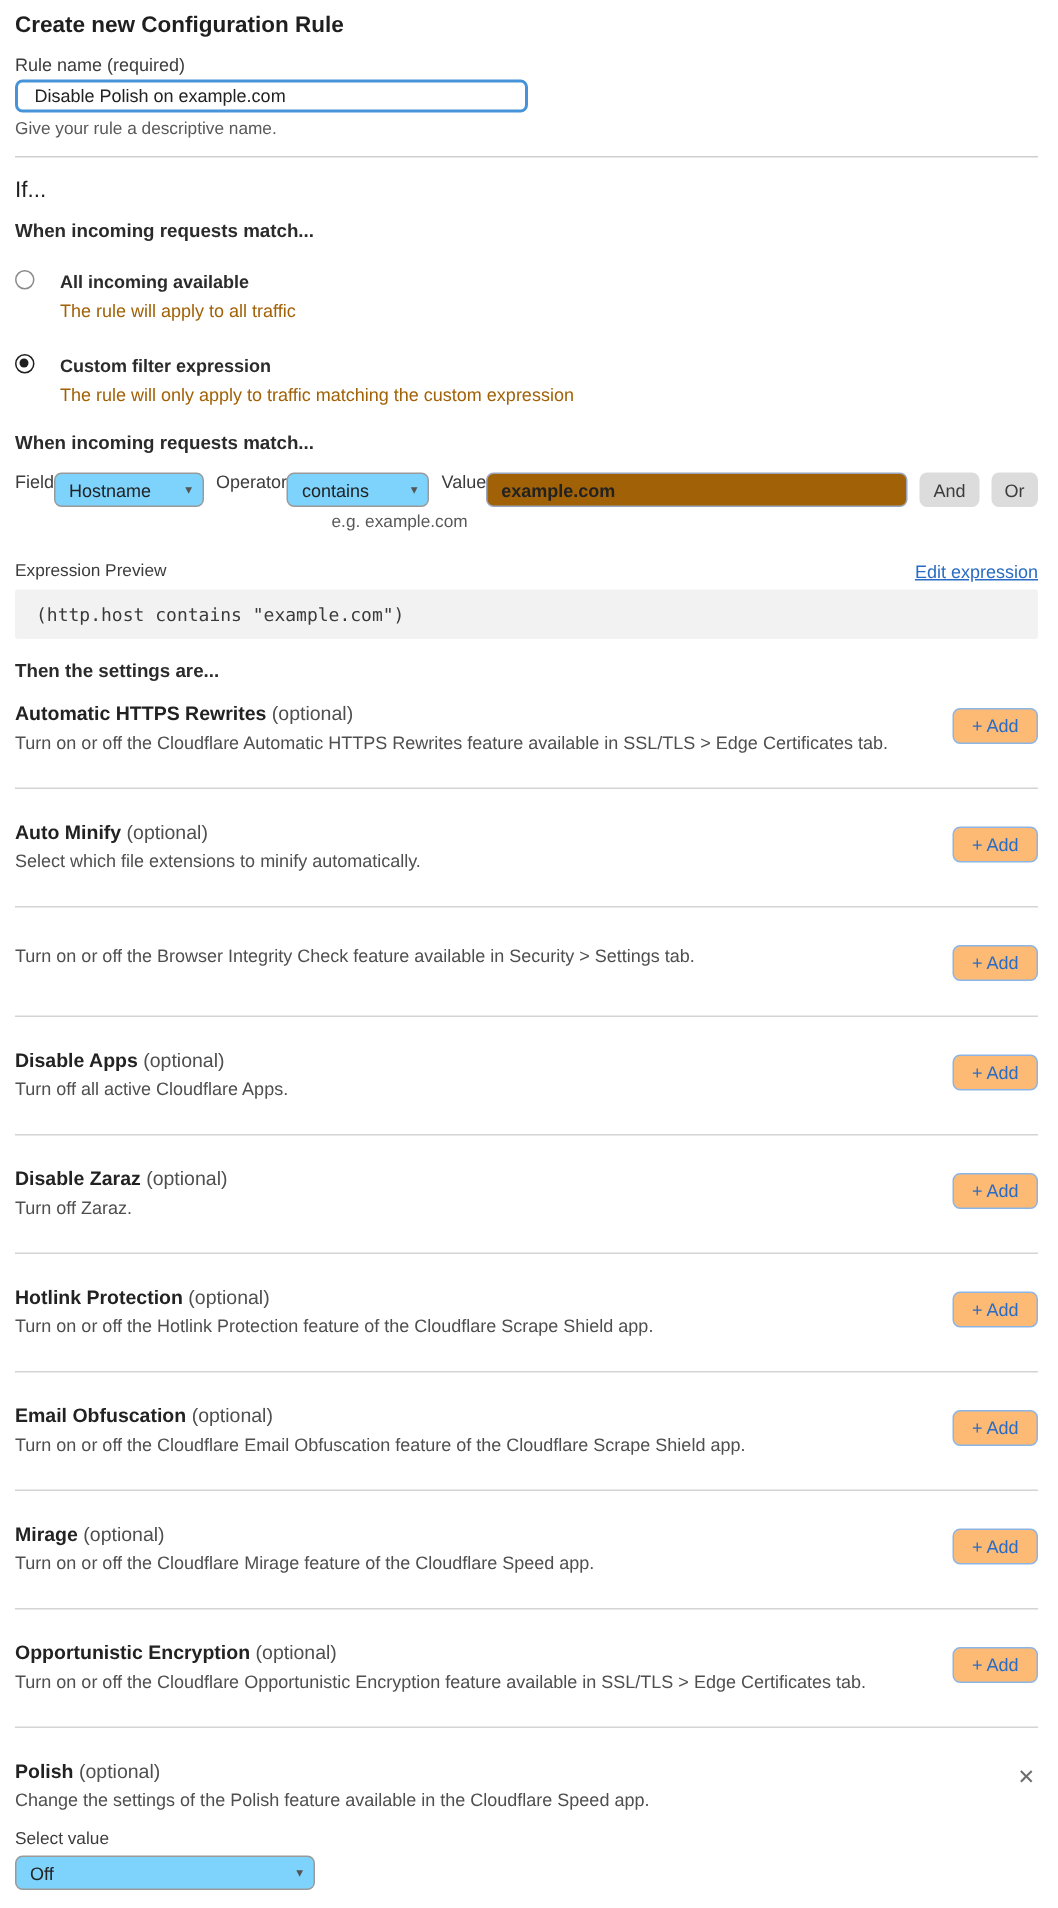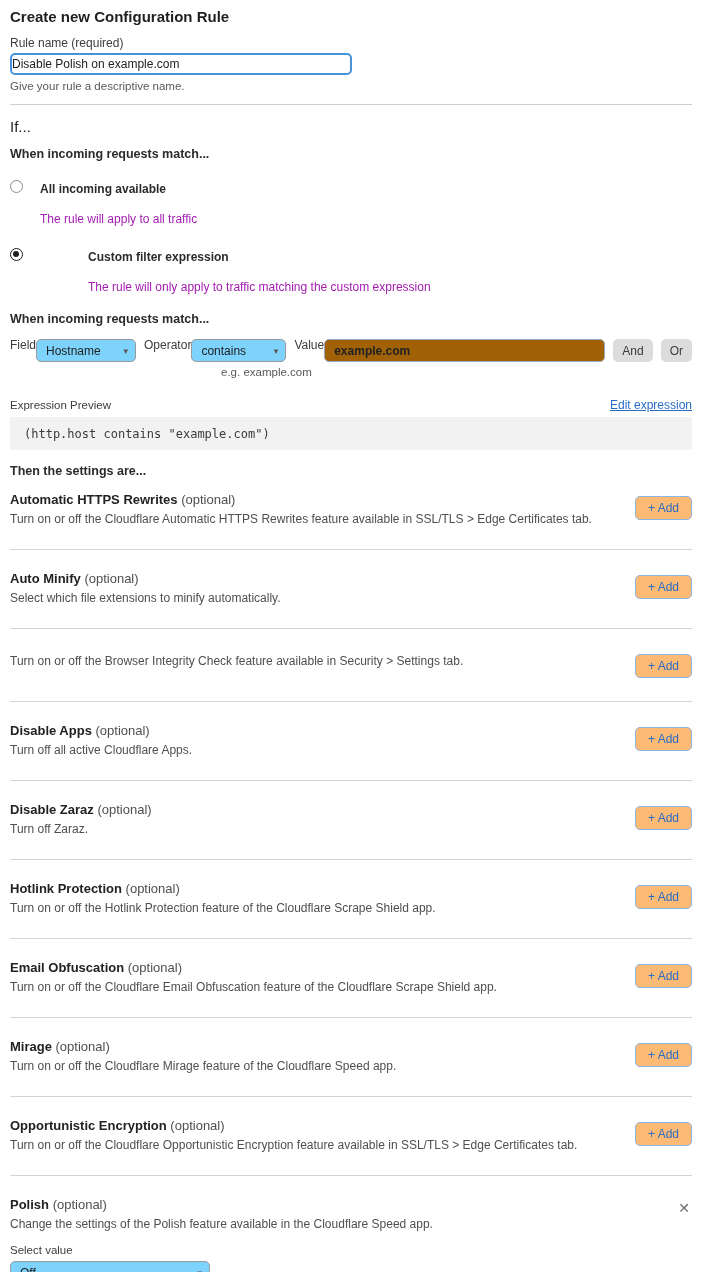--- a/index.html
+++ b/index.html
@@ -28,21 +28,21 @@
     color: #3c3c3c;
     margin-top: 10px;
   }
   .rule-name-input {
     display: block;
     margin-top: 3px;
     width: 342px;
     height: 22px;
     border: 2px solid #4693d9;
     border-radius: 5px;
-    padding: 0 0;
+    padding: 0 11px;
     font-family: "Liberation Sans", sans-serif;
     font-size: 12px;
     color: #222;
     background: #fff;
     outline: none;
   }
   .help-text {
     margin-top: 5px;
     font-size: 11.5px;
     line-height: 13px;
@@ -63,42 +63,42 @@
   }
   h3.sub-heading {
     margin-top: 11px;
     font-size: 12.5px;
     line-height: 15px;
     font-weight: bold;
     color: #2b2b2b;
   }
   
   .radio-option { display: flex; margin-top: 17px; cursor: pointer; }
-  .radio-option + .radio-option { margin-top: 21px; gap: 48px; }
+  .radio-option + .radio-option { margin-top: 21px; }
   .radio-circle {
     width: 13px; height: 13px;
     border: 1.5px solid #8a8a8a;
     border-radius: 50%;
     margin-top: 1px;
     flex: 0 0 auto;
     position: relative;
     background: #fff;
   }
   .radio-circle.checked { border-color: #1f1f1f; }
   .radio-circle.checked::after {
     content: "";
     position: absolute;
     left: 2px; top: 2px;
     width: 6px; height: 6px;
     border-radius: 50%;
     background: #1f1f1f;
   }
   .radio-texts { margin-left: 17px; }
   .radio-label { font-size: 12px; line-height: 14px; font-weight: bold; color: #2b2b2b; }
-  .radio-desc { margin-top: 15px; font-size: 12px; line-height: 14px; color: #a21caf; }
+  .radio-desc { margin-top: 3px; font-size: 12px; line-height: 14px; color: #a16207; }
   
   .matcher-grid { display: flex; gap: 8px; margin-top: 12px; align-items: flex-end; }
   .matcher-col { display: flex; flex-direction: row; }
   .matcher-col .col-label { font-size: 12px; line-height: 13px; color: #3c3c3c; margin-bottom: 5px; margin-top: 0; }
   .select-box {
     position: relative;
     height: 23px;
     border: 1px solid #9a9a9a;
     border-radius: 5px;
     background: #7dd3fc;

